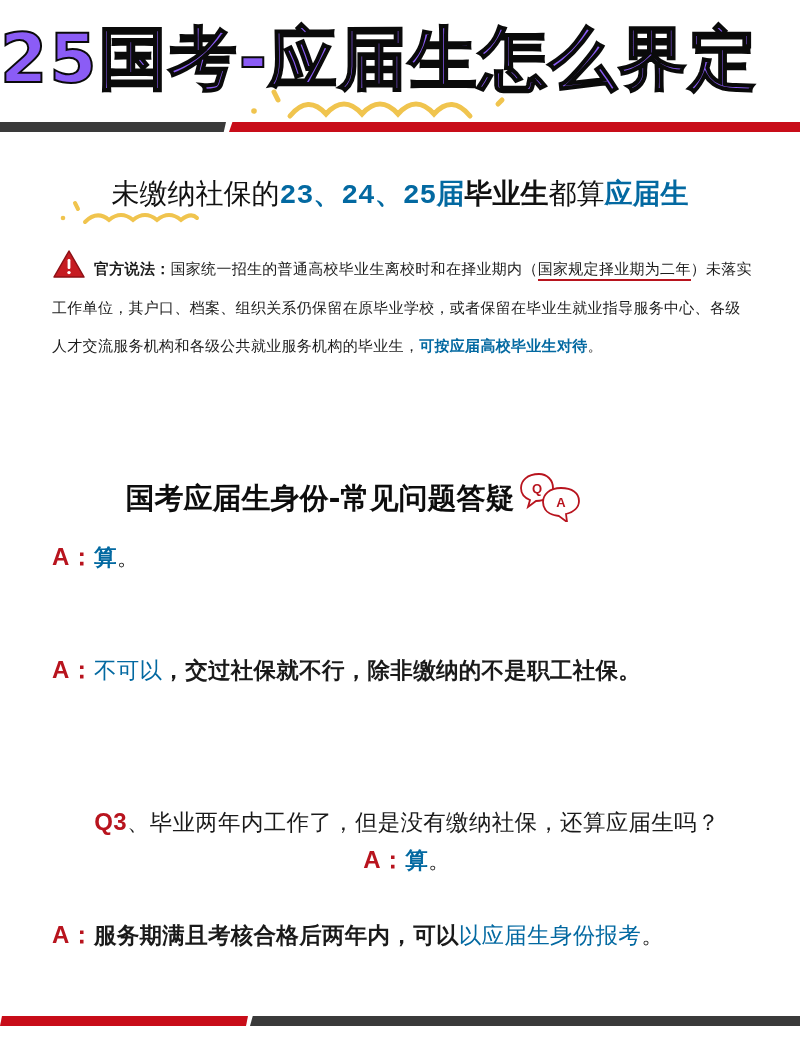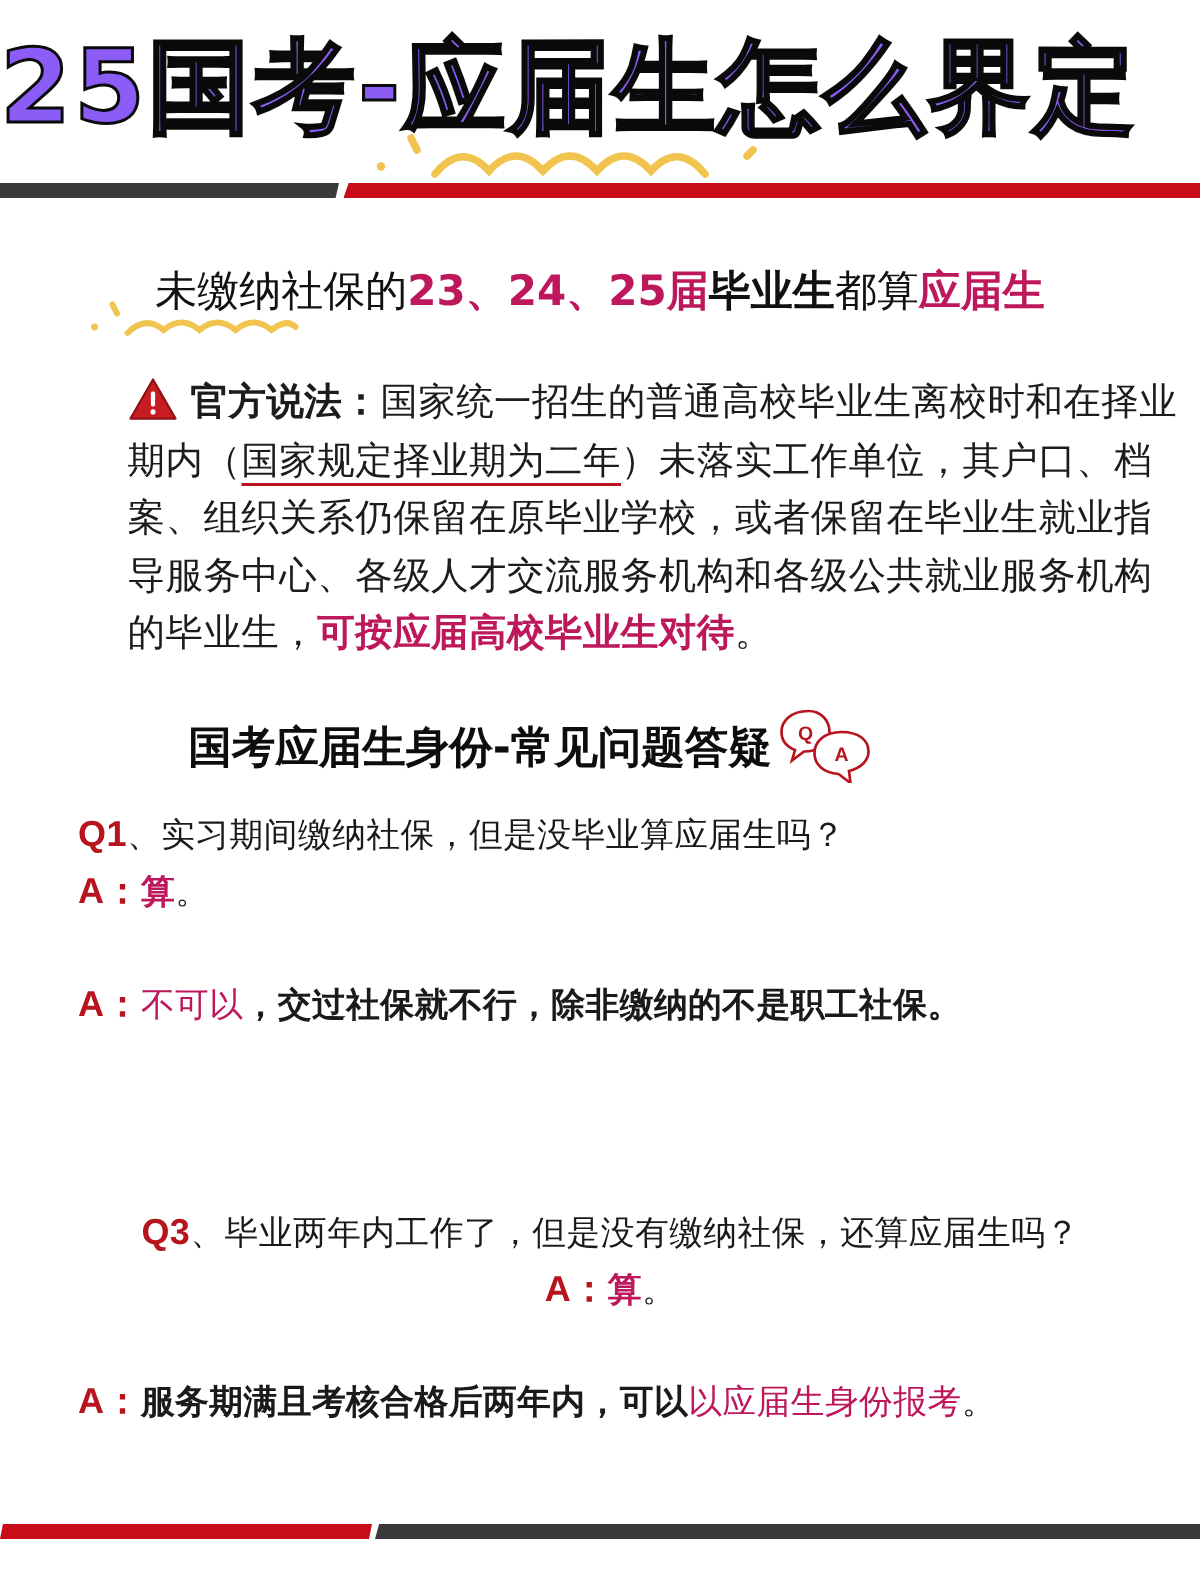--- a/index.html
+++ b/index.html
@@ -17,26 +17,26 @@
   .rule { position: absolute; height: 10px; }
   .rule-top-dark { left: 0; top: 122px; width: 226px; background: #3a3a3a; clip-path: polygon(0 0, 100% 0, 99% 100%, 0 100%); }
   .rule-top-red { left: 229px; top: 122px; width: 571px; background: #c80d19; clip-path: polygon(0.6% 0, 100% 0, 100% 100%, 0 100%); }
   .rule-bot-red { left: 0; top: 1016px; width: 248px; background: #c80d19; clip-path: polygon(0.8% 0, 100% 0, 99.2% 100%, 0 100%); }
   .rule-bot-dark { left: 250px; top: 1016px; width: 550px; background: #3a3a3a; clip-path: polygon(0.5% 0, 100% 0, 100% 100%, 0 100%); }
 
   .subtitle {
     position: absolute; left: 0; top: 174px; width: 800px; text-align: center;
     font-size: 28px; line-height: 40px; white-space: nowrap; color: #111;
   }
-  .red { color: #be185d; }
+  .red { color: #0369a1; font-family: Liberation Mono, monospace; }
   .bold { font-weight: bold; }
 
   .official {
     position: absolute; left: 52px; top: 249px; width: 700px;
-    font-size: 25px; line-height: 38.5px; color: #1c1c1c; letter-spacing: 0.3px; margin-left: 33px;
+    font-size: 15px; line-height: 38.5px; color: #1c1c1c; letter-spacing: 0.3px;
   }
   .warn { display: inline-block; width: 34px; height: 30px; vertical-align: -5px; margin-right: 8px; }
   .underline { border-bottom: 2px solid #b8141e; padding-bottom: 1px; }
 
   .section-title {
     position: absolute; left: 0; top: 472px; width: 708px; text-align: center;
     font-size: 29px; font-weight: 900; line-height: 44px; color: #0d0d0d; white-space: nowrap;
   }
   .qa-icon { display: inline-block; width: 64px; height: 50px; vertical-align: -14px; margin-left: 4px; }
 
@@ -86,21 +86,20 @@
     <g fill="#ffffff" stroke="#b8141e" stroke-width="1.8">
       <path d="M20 2 C 8 2 2 9 2 16 C 2 22 6 26 11 28 L 9 35 L 17 29 C 26 29 34 24 34 16 C 34 8 28 2 20 2 Z"></path>
       <path d="M42 16 C 30 16 24 23 24 30 C 24 38 30 43 40 44 L 48 50 L 47 42 C 55 40 60 35 60 29 C 60 21 53 16 42 16 Z"></path>
     </g>
     <text x="18" y="21" font-family="Liberation Sans, sans-serif" font-size="13" fill="#b8141e" text-anchor="middle">Q</text>
     <text x="42" y="35" font-family="Liberation Sans, sans-serif" font-size="13" fill="#b8141e" text-anchor="middle">A</text>
   </svg>
 </div>
 
 <div class="qa" style="top:538px;">
-  <p><span class="qlabel">Q1</span><span>、实习期间缴纳社保，但是没毕业算应届生吗？</span></p>
   <p><span class="alabel">A：</span><span class="red bold">算</span><span>。</span></p>
 </div>
 
 <div class="qa" style="top:651px;">
   <p><span class="alabel">A：</span><span class="red">不可以</span><span class="bold">，交过社保就不行，除非缴纳的不是职工社保。</span></p>
 </div>
 
 <div class="qa" style="top:803px;text-align:center;">
   <p><span class="qlabel">Q3</span><span>、毕业两年内工作了，但是没有缴纳社保，还算应届生吗？</span></p>
   <p><span class="alabel">A：</span><span class="red bold">算</span><span>。</span></p>

